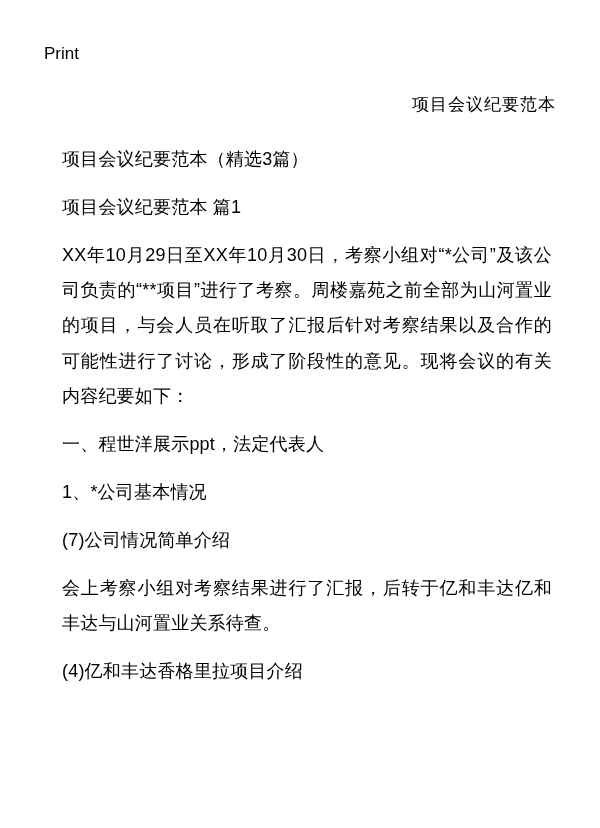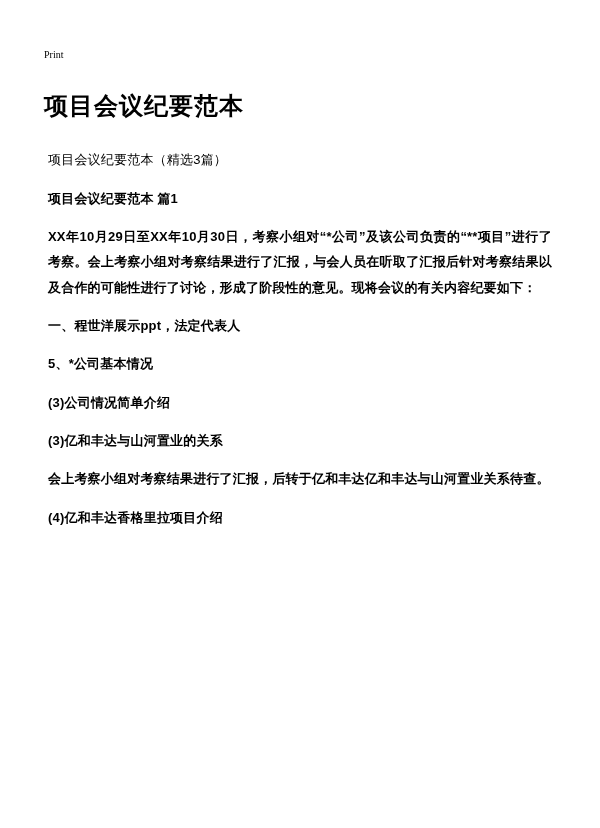--- a/index.html
+++ b/index.html
@@ -15,66 +15,65 @@
     overflow: hidden;
   }
   .page {
     position: relative;
     width: 600px;
     height: 828px;
     box-sizing: border-box;
     padding: 44px 44px 0 44px;
   }
   .print-link {
-    font-family: Liberation Serif, serif;
-    font-size: 10px;
+    font-family: Liberation Sans, sans-serif;
+    font-size: 17px;
     color: #000;
     text-decoration: none;
     display: inline-block;
     margin-bottom: 20px;
   }
   .doc-title {
-    text-align: left;
+    text-align: right;
     font-family: "Liberation Sans", sans-serif;
-    font-size: 24px;
-    font-weight: bold;
+    font-size: 17px;
+    font-weight: normal;
     letter-spacing: 1px;
     margin: 10px 0 26px 0;
     line-height: 1.3;
   }
   .para {
-    font-size: 13px;
+    font-size: 18px;
     line-height: 1.95;
-    margin: 0 0 13px 2px;
+    margin: 0 0 13px 16px;
     text-align: justify;
     letter-spacing: 0.2px;
   }
   .para.bold {
-    font-weight: bold;
+    font-weight: normal;
   }
   .content {
     padding-left: 2px;
     padding-right: 4px;
   }
 </style>
 </head>
 <body>
 
 <div class="page">
 
   <a href="#" class="print-link">Print</a>
 
   <h1 class="doc-title">项目会议纪要范本</h1>
 
   <div class="content">
     <p class="para">项目会议纪要范本（精选3篇）</p>
     <p class="para bold">项目会议纪要范本 篇1</p>
-    <p class="para bold">XX年10月29日至XX年10月30日，考察小组对“*公司”及该公司负责的“**项目”进行了考察。会上考察小组对考察结果进行了汇报，与会人员在听取了汇报后针对考察结果以及合作的可能性进行了讨论，形成了阶段性的意见。现将会议的有关内容纪要如下：</p>
+    <p class="para bold">XX年10月29日至XX年10月30日，考察小组对“*公司”及该公司负责的“**项目”进行了考察。周楼嘉苑之前全部为山河置业的项目，与会人员在听取了汇报后针对考察结果以及合作的可能性进行了讨论，形成了阶段性的意见。现将会议的有关内容纪要如下：</p>
     <p class="para bold">一、程世洋展示ppt，法定代表人</p>
-    <p class="para bold">5、*公司基本情况</p>
-    <p class="para bold">(3)公司情况简单介绍</p>
-    <p class="para bold">(3)亿和丰达与山河置业的关系</p>
+    <p class="para bold">1、*公司基本情况</p>
+    <p class="para bold">(7)公司情况简单介绍</p>
     <p class="para bold">会上考察小组对考察结果进行了汇报，后转于亿和丰达亿和丰达与山河置业关系待查。</p>
     <p class="para bold">(4)亿和丰达香格里拉项目介绍</p>
 
   </div>
 
 </div>
 
 </body></html>

